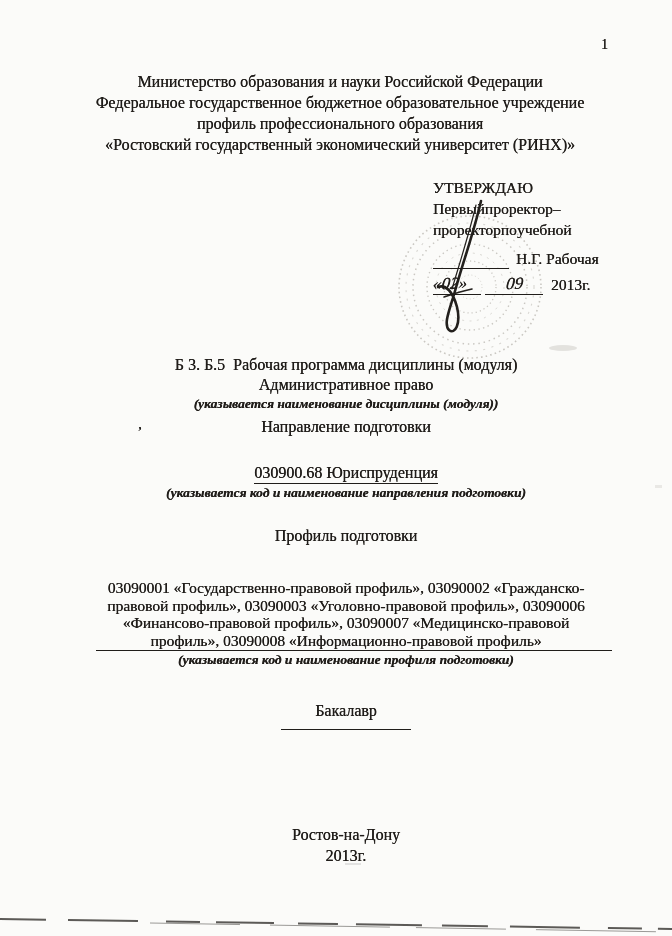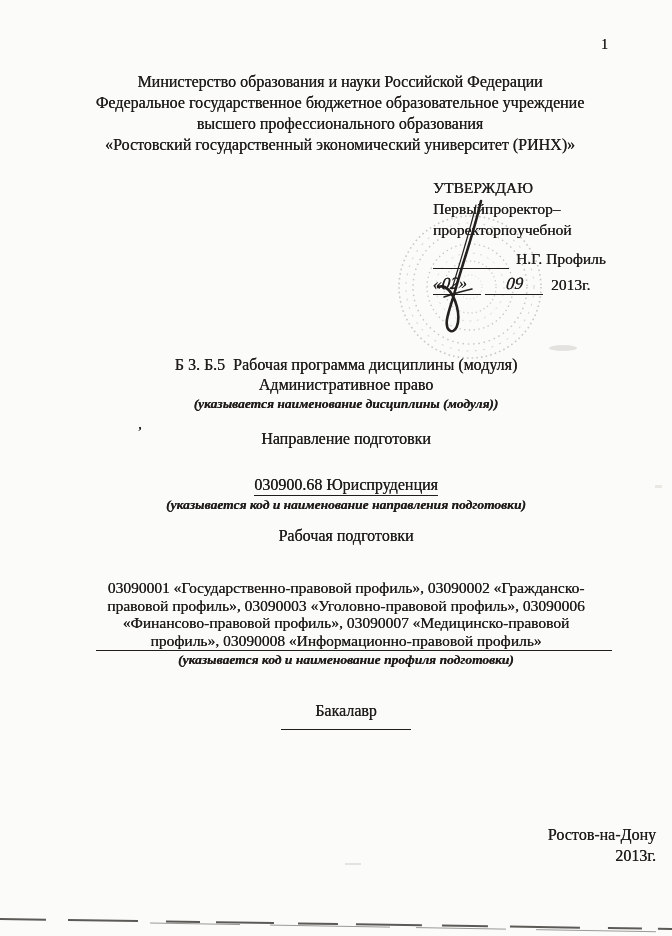--- a/index.html
+++ b/index.html
@@ -48,59 +48,59 @@
     display:inline-block;
   }
   .centered-block{
     position:absolute; left:36px; width:620px; text-align:center;
   }
   .title-block{ top:355px; font-size:16px; line-height:20px; }
   .code-title{ white-space:pre-wrap; }
   .caption{
     font-size:13.5px; font-style:italic; line-height:16px; margin-top:1px;font-weight:bold;
   }
-  .direction-block{ top:430px; font-size:16px; }
+  .direction-block{ top:418px; font-size:16px; }
   .dir-value{
     display:inline-block; margin-top:28px;
     border-bottom:1.4px solid var(--ink,#201d1a); padding-bottom:1px;
   }
   .profile-block{ top:527px; font-size:16px; }
   .profile-lines{ margin-top:34px; font-size:15.5px; line-height:17.6px; }
   .profile-lines div{ white-space:nowrap; }
   .profile-rule{
     margin:1px 44px 0 60px; height:0;
     border-top:1.6px solid var(--ink,#201d1a);
   }
   .qual-block{ top:682px; font-size:16px; }
   .qual-value{
     display:inline-block; margin-top:20px; padding:0 34px 9px 34px;
     border-bottom:1.4px solid var(--ink,#201d1a);
   }
-  .footer-block{ top:824px; font-size:16px; line-height:21px;text-align:right; }
+  .footer-block{ top:824px; font-size:16px; line-height:21px; }
   .stray-mark{
     position:absolute; left:138px; top:416px; font-size:15px; font-style:italic;
   }
   .overlay-art{
     position:absolute; left:0; top:0; pointer-events:none;
   }
   .stamp-ring{ fill:none; stroke:var(--stamp,#8f8a80); }
   .sig{ fill:none; stroke:#23201d; stroke-linecap:round; }
   .edge-line{ stroke:#35322e; fill:none; }
 </style>
 </head>
 <body>
 
 <div class="page">
 
   <div class="page-number">1</div>
 
   <header class="org-header">
     <div>Министерство образования и науки Российской Федерации</div>
     <div>Федеральное государственное бюджетное образовательное учреждение</div>
-    <div>высшего профессионального образования</div>
+    <div>профиль профессионального образования</div>
     <div>«Ростовский государственный экономический университет (РИНХ)»</div>
   </header>
 
   <svg class="overlay-art" width="672" height="936" viewBox="0 0 672 936">
     <g opacity="0.45">
       <circle class="stamp-ring" cx="470" cy="287" r="71" stroke-width="1.6" stroke-dasharray="1.6 3.1"></circle>
       <circle class="stamp-ring" cx="470" cy="287" r="64" stroke-width="1.1" stroke-dasharray="2 6.5" opacity="0.7"></circle>
       <circle class="stamp-ring" cx="470" cy="287" r="57" stroke-width="1.5" stroke-dasharray="1.5 3.8"></circle>
       <circle class="stamp-ring" cx="470" cy="287" r="43" stroke-width="1.4" stroke-dasharray="1.4 3.4"></circle>
       <circle class="stamp-ring" cx="470" cy="287" r="34" stroke-width="1" stroke-dasharray="2 5.4" opacity="0.7"></circle>
@@ -130,21 +130,21 @@
       <span>проректор</span>
       <span>–</span>
     </div>
     <div class="just">
       <span>проректор</span>
       <span>по</span>
       <span>учебной</span>
     </div>
     <div class="sign-line">
       <span class="blank-underline"></span>
-      <span>Н.Г. Профиль</span>
+      <span>Н.Г. Рабочая</span>
     </div>
     <div class="date-line">
       <span class="date-day"><span class="hand">«02»</span></span>
       <span class="date-month"><span class="hand">09</span></span>
       <span>2013г.</span>
     </div>
   </section>
 
   <span class="stray-mark">,</span>
 
@@ -154,21 +154,21 @@
     <div class="caption">(указывается наименование дисциплины (модуля))</div>
   </section>
 
   <section class="centered-block direction-block">
     <div>Направление подготовки</div>
     <div><span class="dir-value">030900.68 Юриспруденция</span></div>
     <div class="caption">(указывается код и наименование направления подготовки)</div>
   </section>
 
   <section class="centered-block profile-block">
-    <div>Рабочая подготовки</div>
+    <div>Профиль подготовки</div>
     <div class="profile-lines">
       <div>03090001 «Государственно-правовой профиль», 03090002 «Гражданско-</div>
       <div>правовой профиль», 03090003 «Уголовно-правовой профиль», 03090006</div>
       <div>«Финансово-правовой профиль», 03090007 «Медицинско-правовой</div>
       <div>профиль», 03090008 «Информационно-правовой профиль»</div>
     </div>
     <div class="profile-rule"></div>
     <div class="caption">(указывается код и наименование профиля подготовки)</div>
   </section>
 

